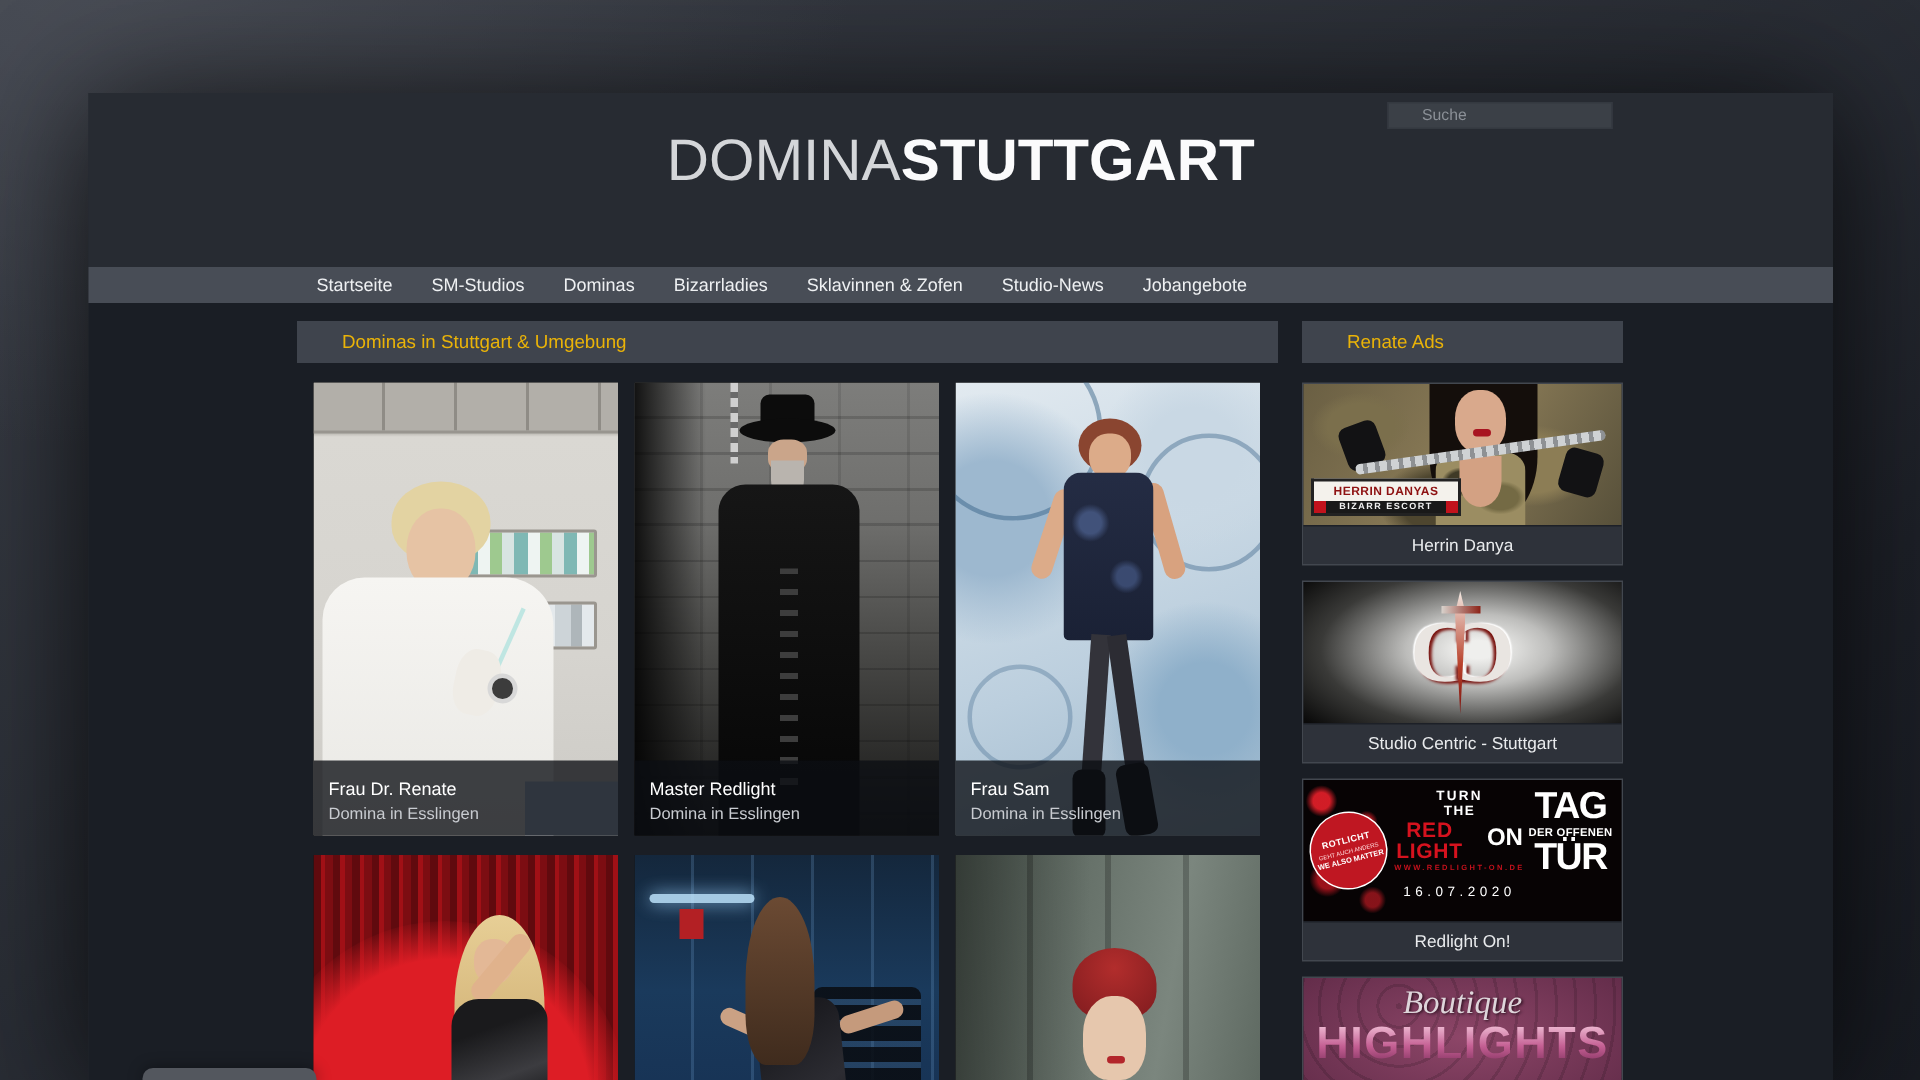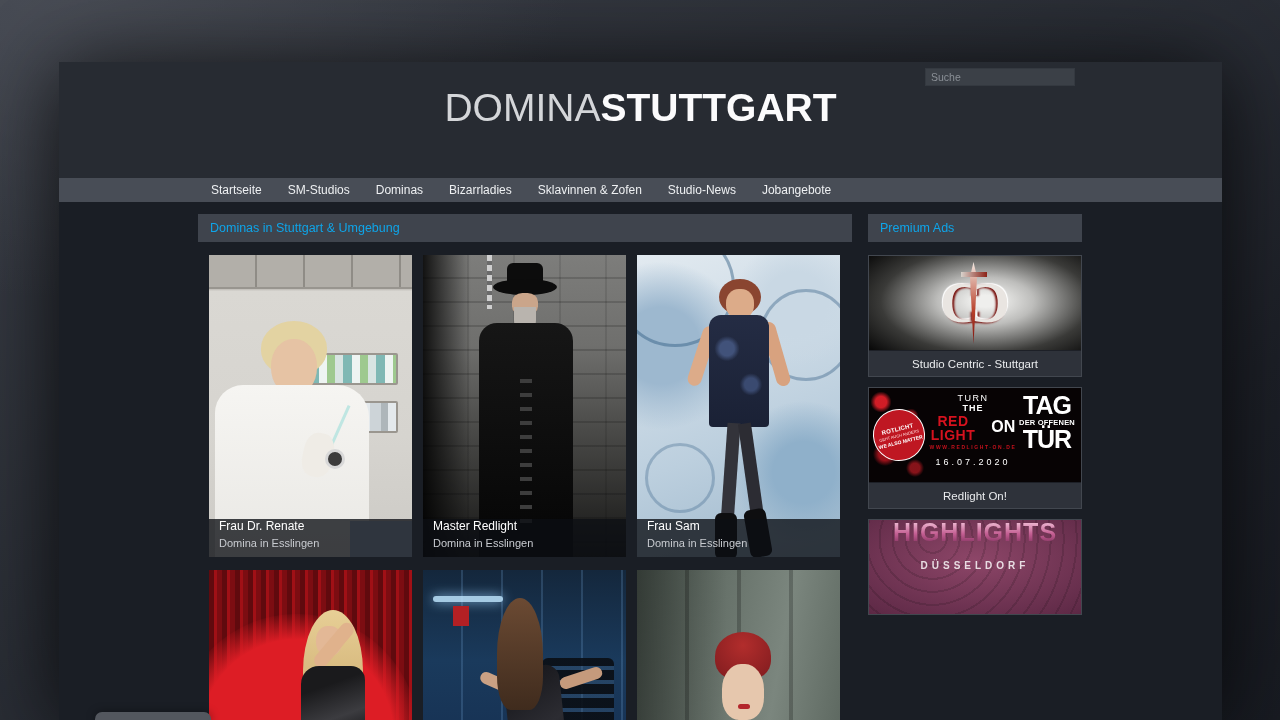--- a/index.html
+++ b/index.html
@@ -14,44 +14,44 @@
   .page {
     position:absolute; left:59px; top:62px; width:1163px; height:658px;
     background:#272b32;
     box-shadow:0 8px 70px rgba(0,0,0,.6), 0 0 130px rgba(0,0,0,.35);
   }
   
   .site-header { position:relative; height:116px; background:#272b32; }
   .search-input {
     position:absolute; top:6px; right:147px; width:150px; height:18px;
     background:#3b4047; border:1px solid #343940; color:#c9ccd0;
-    font-size:10.5px; padding:0 5px; outline:none;
+    font-size:10.5px; padding:0 22px; outline:none;
     font-family:"Liberation Sans", sans-serif;
   }
   .search-input::placeholder { color:#8b9097; }
   .logo { text-align:center; padding-top:26px; font-size:39px; line-height:1; cursor:pointer; }
   .logo .thin { font-weight:300; color:#d4d6d9; }
   .logo .bold { font-weight:700; color:#fbfbfc; }
   .tagline { text-align:center; margin-top:7px; font-size:13px; font-weight:700; color:#e2e4e6; }
   
   .navbar { height:24px; background:#484d56; }
   .nav-inner { margin-left:139px; display:flex; }
   .nav-item { font-size:12px; color:#eef0f2; line-height:24px; padding:0 13px; cursor:pointer; white-space:nowrap; }
   
   .content { height:518px; background:#1a1e25; padding-top:12px; overflow:hidden; }
   .row { margin-left:139px; width:884px; display:flex; gap:16px; }
   .col-main { width:654px; }
   .col-side { width:214px; }
   .section-bar {
-    height:28px; background:#3f444d; line-height:28px; padding-left:12px;
-    font-size:12.5px; color:#0ea5e9; margin-bottom:13px;
+    height:28px; background:#3f444d; line-height:28px; padding-left:30px;
+    font-size:12.5px; color:#eab308; margin-bottom:13px;
   }
   .grid { display:flex; flex-wrap:wrap; gap:13px 11px; padding:0 11px; }
   .card { position:relative; width:203px; height:302px; overflow:hidden; background:#111; cursor:pointer; }
-  .card-caption { position:absolute; left:0; right:0; bottom:0; background:rgba(12,14,19,.78); padding:0 10px 8px; }
+  .card-caption { position:absolute; left:0; right:0; bottom:0; background:rgba(12,14,19,.78); padding:12px 10px 8px; }
   .card-name { font-size:12px; color:#ffffff; margin-bottom:4px; }
   .card-sub  { font-size:11px; color:#c8cbd0; }
   
   .ad { border:1px solid #42474f; margin-bottom:10px; cursor:pointer; }
   .ad-img { position:relative; height:94px; overflow:hidden; background:#000; }
   .ad-caption { height:26px; line-height:26px; background:#2e323a; border-top:1px solid #1d2027;
     text-align:center; font-size:11.5px; color:#e9ebed; }
   
   .ph { position:absolute; }
   
@@ -183,38 +183,38 @@
       radial-gradient(16px at 16px 66px, rgba(180,20,30,.85) 0 40%, transparent 75%),
       radial-gradient(12px at 46px 80px, rgba(220,30,40,.6) 0 40%, transparent 75%),
       radial-gradient(8px at 30px 48px, rgba(240,60,70,.5) 0 40%, transparent 75%); }
   .a3 .badge { left:4px; top:21px; width:52px; height:52px; border-radius:50%; background:#bf1722;
     border:1px solid #ffffff; transform:rotate(-14deg); display:flex; flex-direction:column;
     justify-content:center; align-items:center; gap:1px; }
   .a3 .bl1 { font-size:6px; font-weight:800; color:#fff; letter-spacing:.3px; }
   .a3 .bl2 { font-size:4px; color:#ffd9db; }
   .a3 .bl3 { font-size:5px; font-weight:800; color:#fff; }
   .a3-mid { position:absolute; left:60px; top:5px; width:88px; text-align:center; }
-  .a3 .turn { font-size:9px; font-weight:400; color:#fff; letter-spacing:1.5px; }
+  .a3 .turn { font-size:9px; font-weight:700; color:#fff; letter-spacing:1.5px; }
   .a3 .the  { font-size:9px; font-weight:800; color:#fff; letter-spacing:1px; }
   .a3 .redrow { display:flex; justify-content:center; align-items:flex-start; margin-top:1px; }
   .a3 .redword  { font-size:14px; font-weight:900; color:#d5121e; line-height:1; letter-spacing:.5px; }
   .a3 .onword { font-size:16px; font-weight:900; color:#fff; line-height:1.6; margin-left:16px; }
   .a3 .url  { font-size:5px; color:#c4111c; font-weight:700; letter-spacing:1.6px; margin-top:2px; }
   .a3 .date { font-size:9px; color:#fff; letter-spacing:3px; margin-top:7px; }
   .a3-right { position:absolute; right:2px; top:7px; width:64px; text-align:center; color:#fff; }
   .a3 .tag  { font-size:25px; font-weight:900; line-height:.85; letter-spacing:-1px; }
   .a3 .dof  { font-size:7.5px; font-weight:800; letter-spacing:.2px; margin:2px 0; }
   .a3 .tuer { font-size:25px; font-weight:900; line-height:.85; letter-spacing:-1px; }
   
   .a4 { background:
     repeating-radial-gradient(circle at 30% 20%, rgba(0,0,0,.13) 0 2px, transparent 2px 13px),
     radial-gradient(210px 96px at 50% 42%, #8d4668 0%, #5f2a47 72%, #3c1a2e 100%); }
   .a4-script { font-family:"Liberation Serif", serif; font-style:italic; font-size:22px; color:#ded5da;
     text-shadow:1px 1px 2px #2a0f1e; text-align:center; margin-top:3px; }
-  .a4-big { font-size:25px; font-weight:900; letter-spacing:1px; text-align:center; line-height:1;
+  .a4-big { font-size:30px; font-weight:900; letter-spacing:1px; text-align:center; line-height:1;
     background:linear-gradient(180deg,#f6cade,#c45f93 55%,#7e2f5c);
     -webkit-background-clip:text; background-clip:text; color:transparent; }
   .a4-city { font-size:10px; letter-spacing:4px; color:#e8dce2; text-align:center; font-weight:700; margin-top:15px; }
   
   .corner-stub { position:absolute; left:95px; top:712px; width:116px; height:10px;
     border-radius:7px 7px 0 0; background:#53575e; box-shadow:0 0 10px rgba(0,0,0,.4); }
 </style>
 </head>
 <body>
 
@@ -336,22 +336,39 @@
               <div class="ph hair6"></div>
               <div class="ph face6"></div>
               <div class="ph lips"></div>
             </div>
           </div>
 
         </div>
       </div>
 
       <div class="col-side">
-        <div class="section-bar">Premium Ads</div>
-
+        <div class="section-bar">Renate Ads</div>
+
+        <div class="ad">
+          <div class="ad-img a1">
+            <div class="ph hairA"></div>
+            <div class="ph faceA"></div>
+            <div class="ph lipsA"></div>
+            <div class="ph chestA"></div>
+            <div class="ph skinA"></div>
+            <div class="ph glA"></div>
+            <div class="ph glB"></div>
+            <div class="ph chainA"></div>
+            <div class="a1-logo">
+              <div class="a1-logo-top">HERRIN DANYAS</div>
+              <div class="a1-logo-bot">BIZARR ESCORT</div>
+            </div>
+          </div>
+          <div class="ad-caption">Herrin Danya</div>
+        </div>
 
         <div class="ad">
           <div class="ad-img a2">
             <div class="a2-mono">
               <span class="cglyph">C</span>
               <span class="cglyph cflip">C</span>
             </div>
             <div class="dagger"></div>
             <div class="cross"></div>
           </div>
@@ -383,20 +400,21 @@
               <div class="tag">TAG</div>
               <div class="dof">DER OFFENEN</div>
               <div class="tuer">TÜR</div>
             </div>
           </div>
           <div class="ad-caption">Redlight On!</div>
         </div>
 
         <div class="ad">
           <div class="ad-img a4">
+            <div class="a4-script">Boutique</div>
             <div class="a4-big">HIGHLIGHTS</div>
             <div class="a4-city">DÜSSELDORF</div>
           </div>
         </div>
 
       </div>
     </div>
   </div>
 </div>
 

